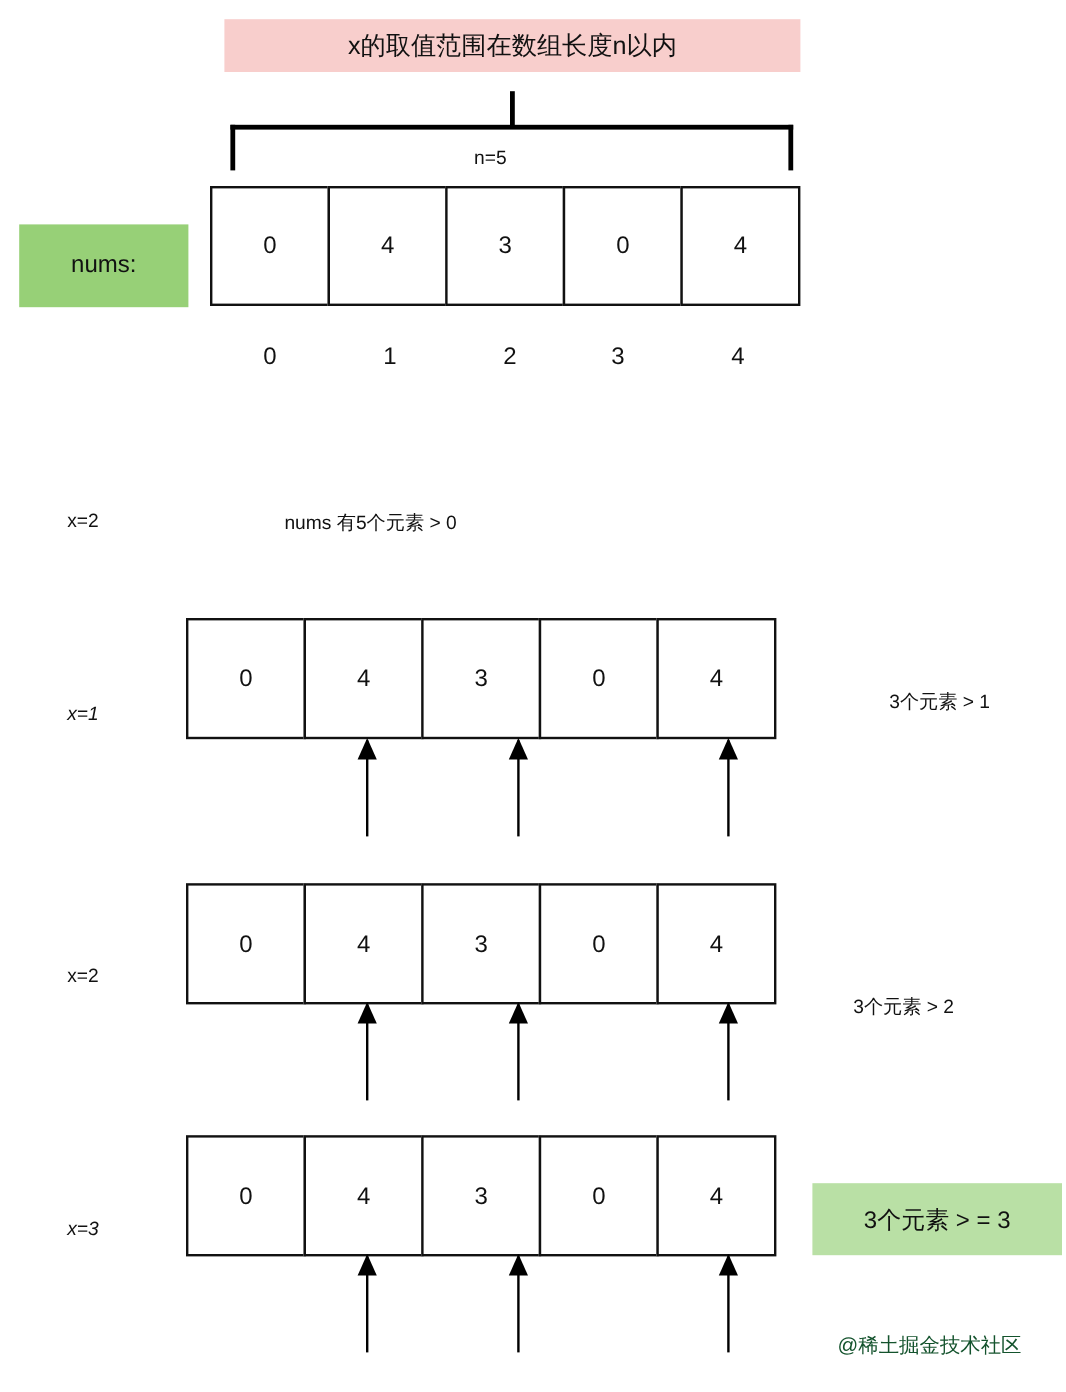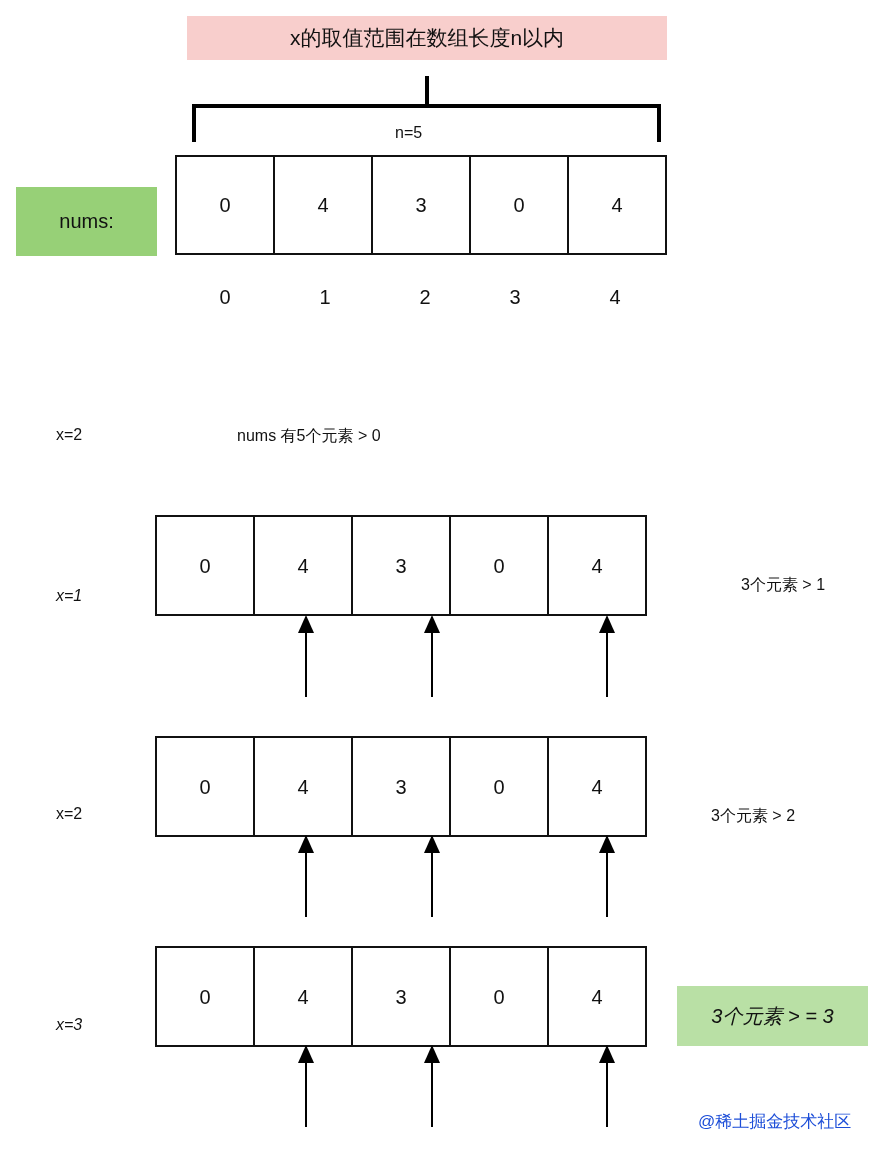--- a/index.html
+++ b/index.html
@@ -13,21 +13,21 @@
   .arr { display:flex; position:absolute; }
   .cell { width:100px; height:100px; border:2px solid #111; margin-left:-2px; box-sizing:border-box;
           display:flex; align-items:center; justify-content:center; font-size:20px; background:#fff; }
   .cell:first-child { margin-left:0; }
   .small-arr .cell { height:101px; align-items:flex-start; padding-top:38px; }
   .idx { position:absolute; font-size:20px; width:40px; text-align:center; }
   .txt { position:absolute; font-size:16px; white-space:nowrap; }
   .pointer { position:absolute; width:2px; background:#000; }
   .pointer::before { content:""; position:absolute; top:-2px; left:-7px; width:0; height:0;
                      border-left:8px solid transparent; border-right:8px solid transparent; border-bottom:18px solid #000; }
-  .watermark { position:absolute; left:698px; top:1110px; font-size:17px; color:#1d4ed8; }
+  .watermark { position:absolute; left:698px; top:1110px; font-size:17px; color:#14532d; }
 </style>
 </head>
 <body>
 
 <div class="abs title-box">
   <span>x的取值范围在数组长度n以内</span>
 </div>
 
 <div class="abs vline" style="left:425px; top:76px; width:4px; height:30px;"></div>
 <div class="abs vline" style="left:192px; top:104px; width:469px; height:4px;"></div>
@@ -103,21 +103,21 @@
   <div class="cell">
       <span>0</span>
     </div>
   <div class="cell">
       <span>4</span>
     </div>
 </div>
 <div class="pointer" style="left:305px; top:837px; height:80px;"></div>
 <div class="pointer" style="left:431px; top:837px; height:80px;"></div>
 <div class="pointer" style="left:606px; top:837px; height:80px;"></div>
-<div class="txt" style="left:711px; top:806px;">3个元素  &gt; 2</div>
+<div class="txt" style="left:711px; top:829px;">3个元素  &gt; 2</div>
 
 <div class="txt" style="left:56px; top:1016px;font-style:italic;">x=3</div>
 <div class="arr small-arr" style="left:155px; top:946px;">
   <div class="cell">
       <span>0</span>
     </div>
   <div class="cell">
       <span>4</span>
     </div>
   <div class="cell">
@@ -126,17 +126,17 @@
   <div class="cell">
       <span>0</span>
     </div>
   <div class="cell">
       <span>4</span>
     </div>
 </div>
 <div class="pointer" style="left:305px; top:1047px; height:80px;"></div>
 <div class="pointer" style="left:431px; top:1047px; height:80px;"></div>
 <div class="pointer" style="left:606px; top:1047px; height:80px;"></div>
-<div class="abs label-green" style="left:677px; top:986px; width:191px; height:60px; background:#b9e0a5;font-style:italic;">
+<div class="abs label-green" style="left:677px; top:986px; width:208px; height:60px; background:#b9e0a5;">
   <span>3个元素  &gt; = 3</span>
 </div>
 
 <div class="watermark">@稀土掘金技术社区</div>
 
 </body></html>

